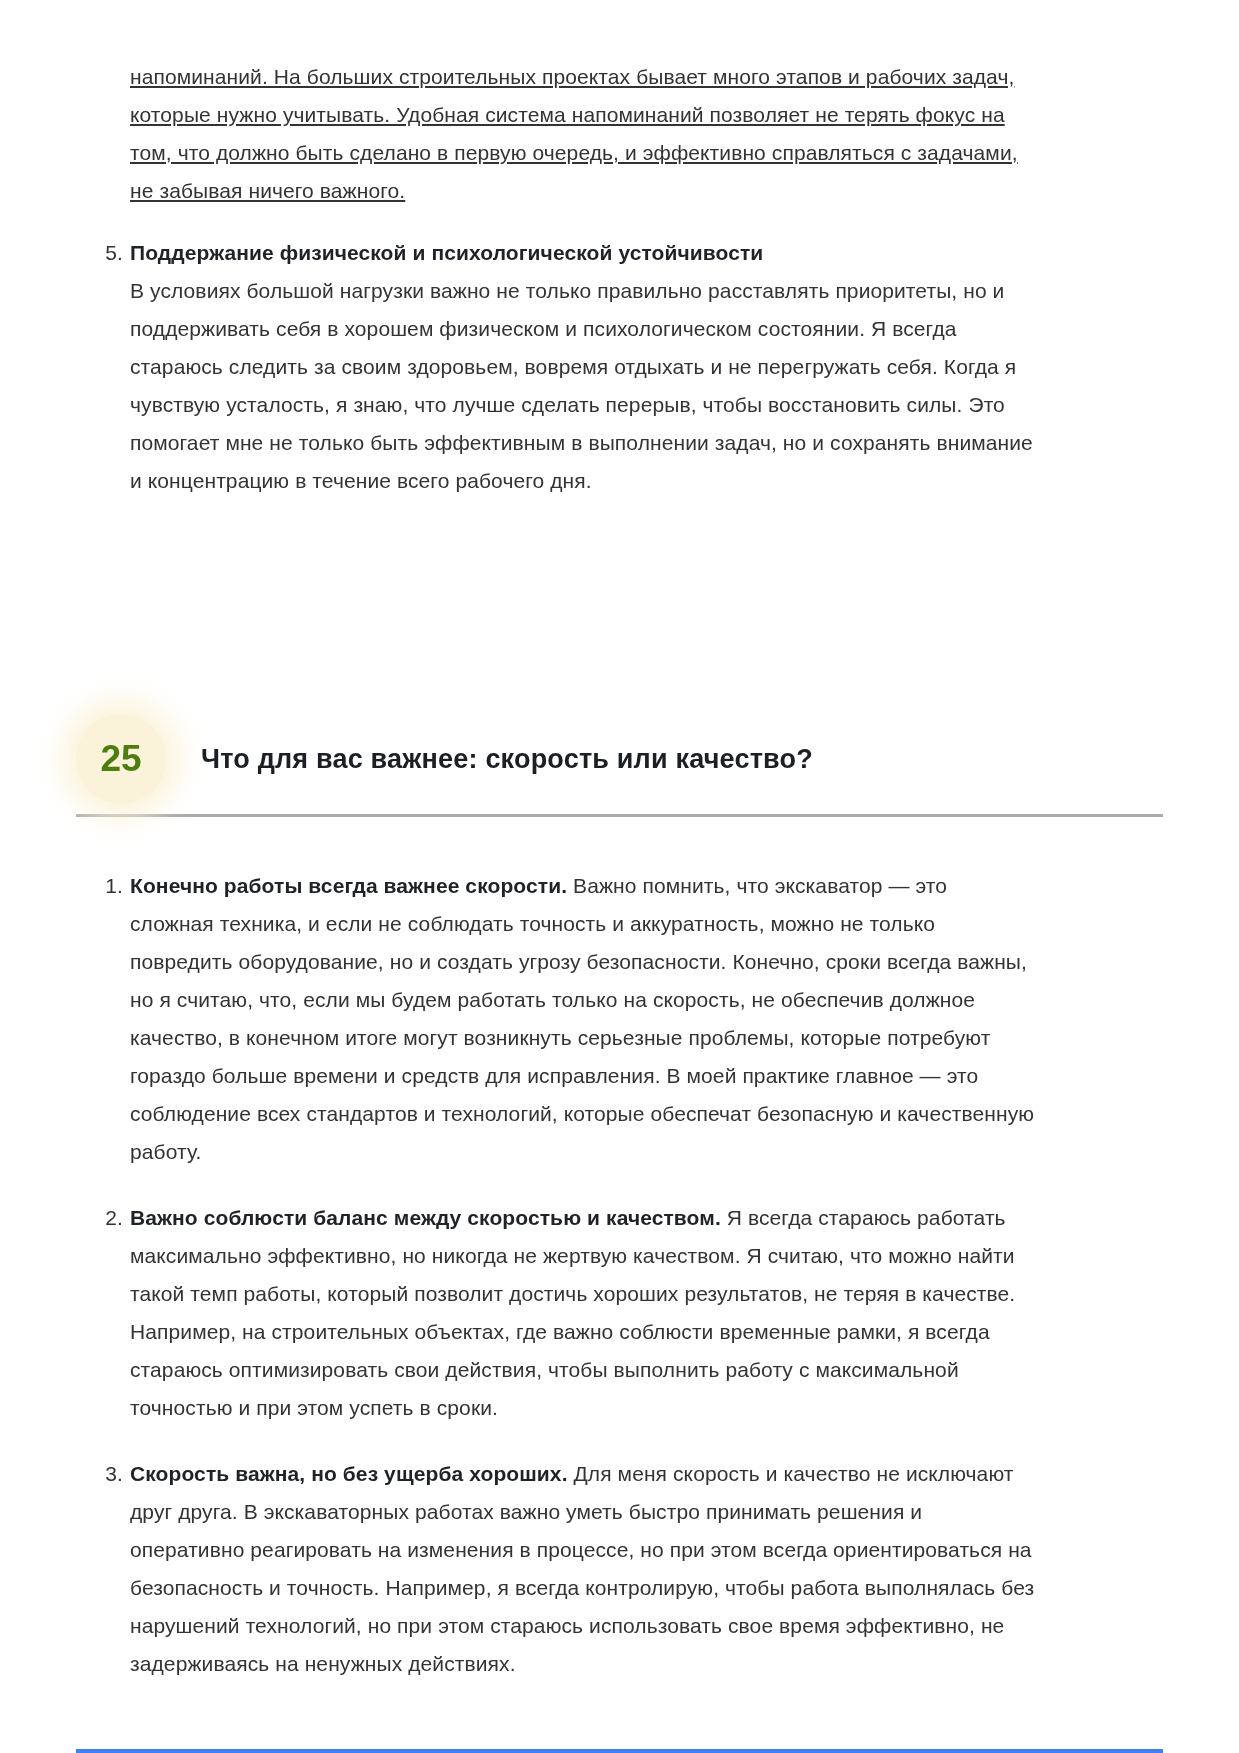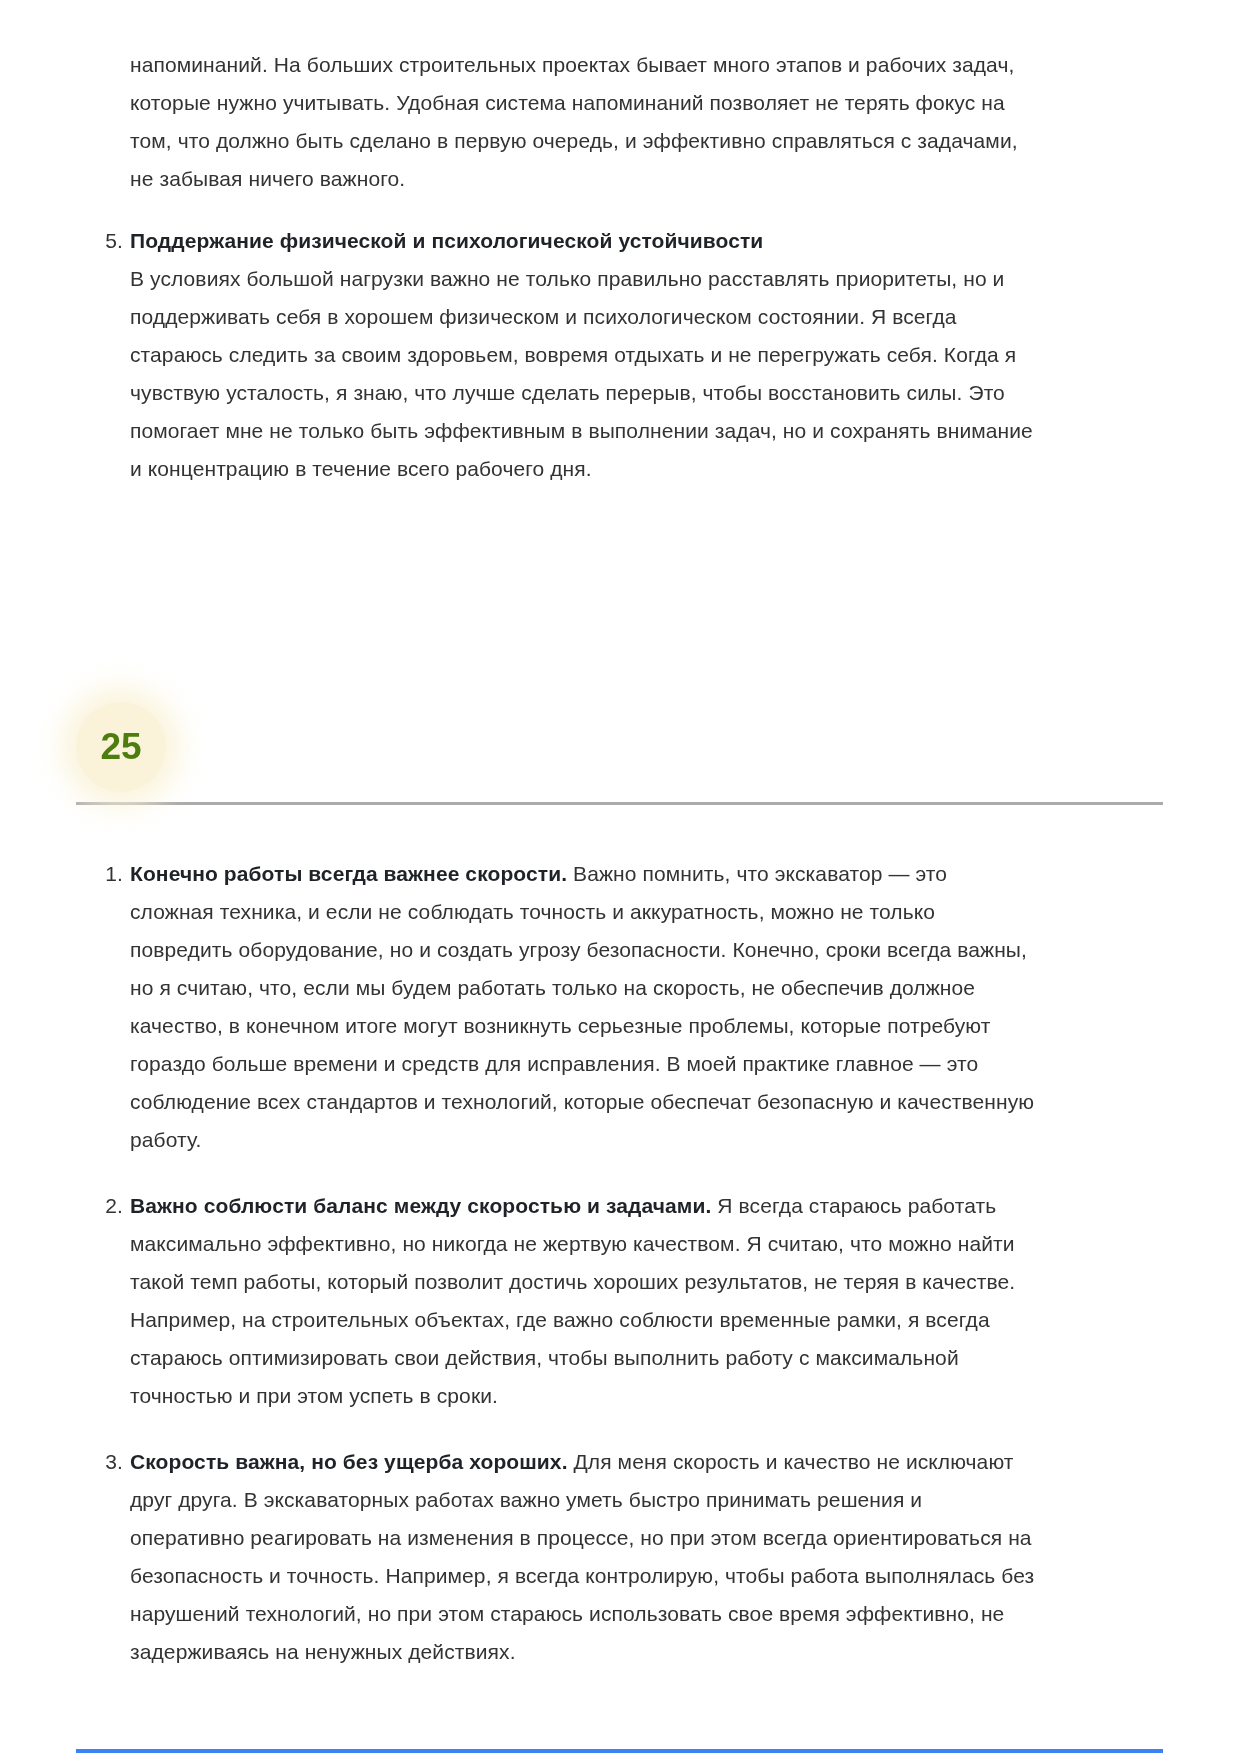--- a/index.html
+++ b/index.html
@@ -22,22 +22,23 @@
     width: 100%;
   }
   
   .body-text {
     font-size: 21px;
     line-height: 38px;
     color: #333333;
     letter-spacing: 0.1px;
   }
   .intro-paragraph {
-    margin: 0 0 0 54px;
+    margin: 12px 0 0 54px;
     max-width: 906px;
+    text-decoration: underline;
   }
   
   .num-item {
     display: flex;
     margin-top: 24px;
   }
   .num-item .num {
     flex: 0 0 54px;
     box-sizing: border-box;
     text-align: right;
@@ -122,38 +123,39 @@
       <span class="num">5.</span>
       <div class="item-content">
         <strong class="item-title-line">Поддержание физической и психологической устойчивости</strong>
         <span>В условиях большой нагрузки важно не только правильно расставлять приоритеты, но и поддерживать себя в хорошем физическом и психологическом состоянии. Я всегда стараюсь следить за своим здоровьем, вовремя отдыхать и не перегружать себя. Когда я чувствую усталость, я знаю, что лучше сделать перерыв, чтобы восстановить силы. Это помогает мне не только быть эффективным в выполнении задач, но и сохранять внимание и концентрацию в течение всего рабочего дня.</span>
       </div>
     </div>
 
     <div class="question-header">
       <div class="question-row">
         <div class="question-badge">25</div>
+        <h2 class="question-title">Что для вас важнее: скорость или качество?</h2>
       </div>
       <div class="section-divider"></div>
     </div>
 
     <div class="answers">
 
       <div class="num-item body-text">
         <span class="num">1.</span>
         <div class="item-content">
           <span class="lead">Конечно работы всегда важнее скорости.</span>
           <span>Важно помнить, что экскаватор — это сложная техника, и если не соблюдать точность и аккуратность, можно не только повредить оборудование, но и создать угрозу безопасности. Конечно, сроки всегда важны, но я считаю, что, если мы будем работать только на скорость, не обеспечив должное качество, в конечном итоге могут возникнуть серьезные проблемы, которые потребуют гораздо больше времени и средств для исправления. В моей практике главное — это соблюдение всех стандартов и технологий, которые обеспечат безопасную и качественную работу.</span>
         </div>
       </div>
 
       <div class="num-item body-text">
         <span class="num">2.</span>
         <div class="item-content">
-          <span class="lead">Важно соблюсти баланс между скоростью и задачами.</span>
+          <span class="lead">Важно соблюсти баланс между скоростью и качеством.</span>
           <span>Я всегда стараюсь работать максимально эффективно, но никогда не жертвую качеством. Я считаю, что можно найти такой темп работы, который позволит достичь хороших результатов, не теряя в качестве. Например, на строительных объектах, где важно соблюсти временные рамки, я всегда стараюсь оптимизировать свои действия, чтобы выполнить работу с максимальной точностью и при этом успеть в сроки.</span>
         </div>
       </div>
 
       <div class="num-item body-text">
         <span class="num">3.</span>
         <div class="item-content">
           <span class="lead">Скорость важна, но без ущерба хороших.</span>
           <span>Для меня скорость и качество не исключают друг друга. В экскаваторных работах важно уметь быстро принимать решения и оперативно реагировать на изменения в процессе, но при этом всегда ориентироваться на безопасность и точность. Например, я всегда контролирую, чтобы работа выполнялась без нарушений технологий, но при этом стараюсь использовать свое время эффективно, не задерживаясь на ненужных действиях.</span>
         </div>

